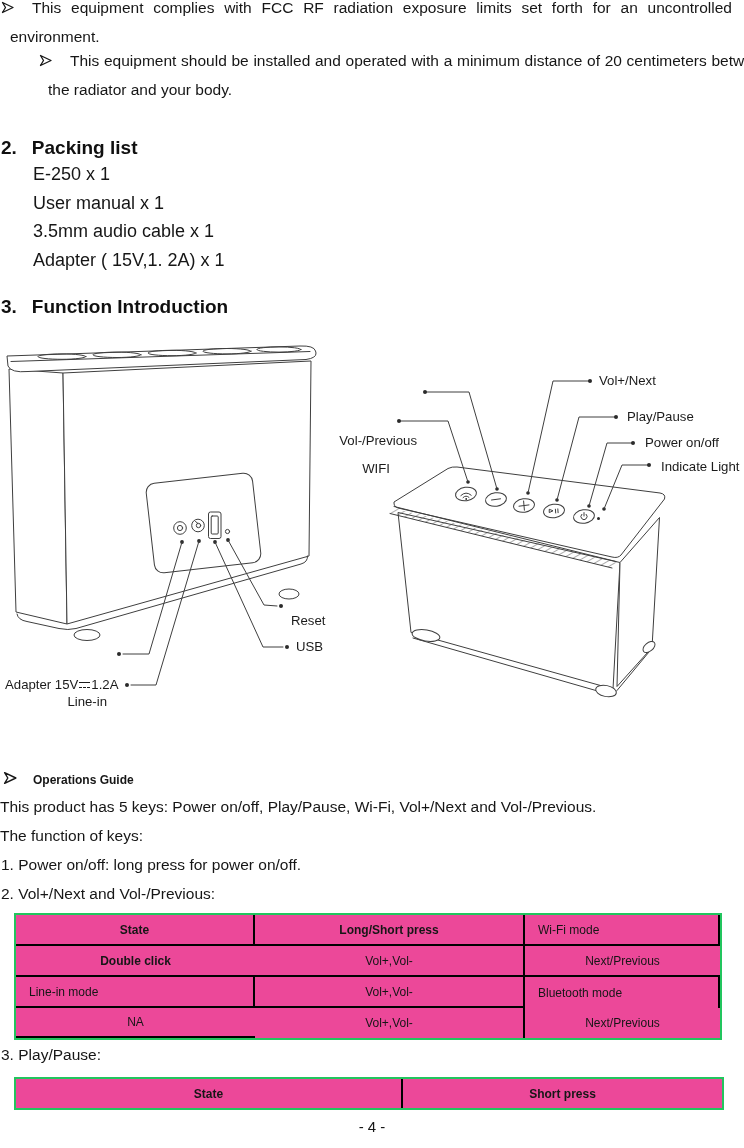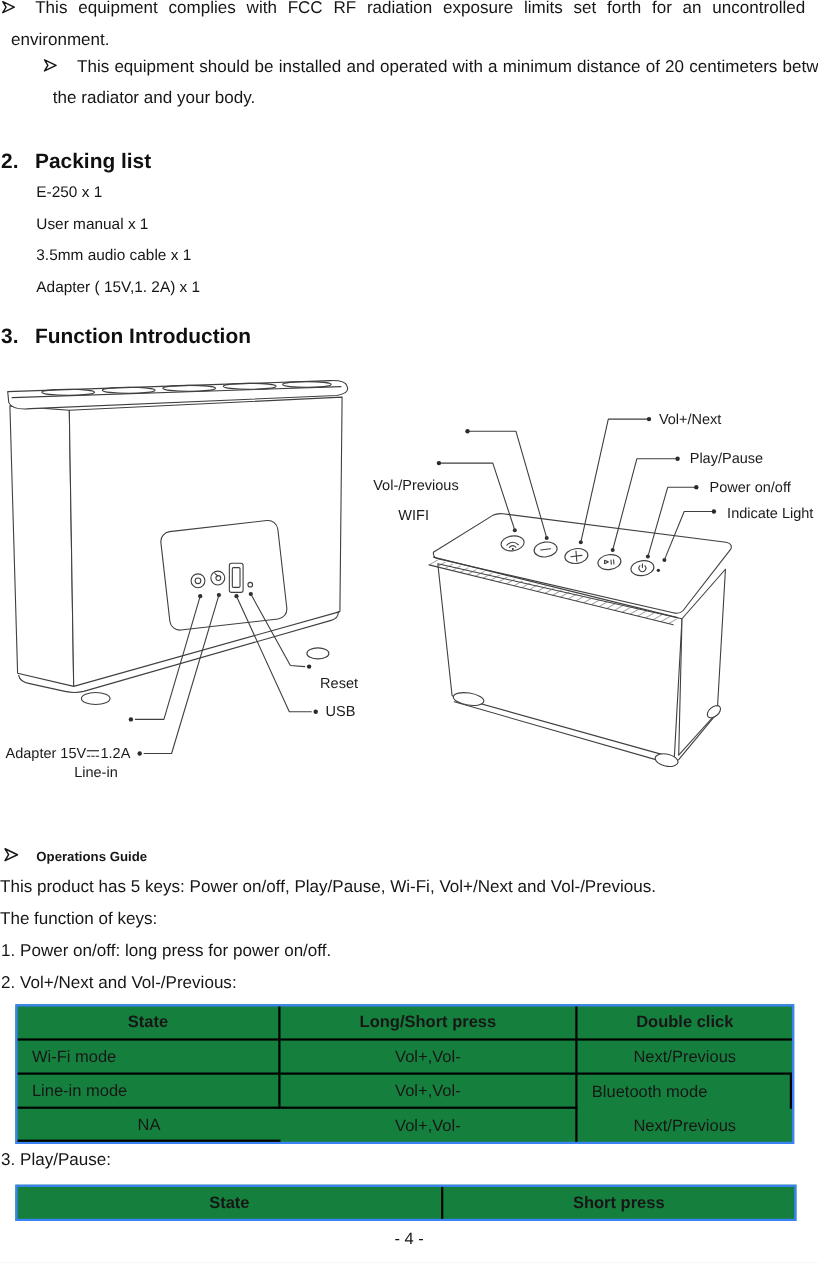--- a/index.html
+++ b/index.html
@@ -8,35 +8,35 @@
     font-family:"Liberation Sans",sans-serif;color:#161616;overflow:hidden;
     margin:0 auto;
   }
   .abs{position:absolute;}
   .body-text{font-size:15.5px;line-height:28.5px;}
   .bullet-p{left:1px;width:722px;text-align:justify;padding-left:9px;text-indent:-9px;}
   .arrow-wrap{display:inline-block;width:18px;margin-right:13px;text-indent:0;}
   .arrow-wrap svg{vertical-align:-1px;}
   .sec-h{left:1px;display:flex;gap:15px;font-weight:bold;font-size:19px;color:#101010;line-height:24px;}
   .list-items{left:33px;}
-  .list-items div{height:28.5px;line-height:28.5px;font-size:14px;}
+  .list-items div{height:28.5px;line-height:28.5px;font-size:18px;}
   .ops-title-row{left:3px;font-size:16.5px;}
   .ops-title-row .t{font-weight:bold;margin-left:12px;font-size:12px;}
   .figure{left:0;top:340px;width:744px;height:398px;}
   .fig-svg{position:absolute;left:0;top:0;}
   .callout{position:absolute;font-size:13.2px;color:#1b1b1b;white-space:nowrap;line-height:18px;}
   .ra{text-align:right;margin-top:48px;}
   .dc{display:inline-block;width:13px;height:11px;position:relative;vertical-align:-1px;}
   .dc i{position:absolute;left:1px;right:1px;display:block;}
   .dc .s{top:3px;border-top:1.6px solid #1b1b1b;}
   .dc .d{top:7.5px;border-top:1.6px dashed #1b1b1b;}
   .ln{fill:none;stroke:#3f3f3f;stroke-width:1;stroke-linejoin:round;stroke-linecap:round;}
   .fw{fill:#ffffff;stroke:#3f3f3f;stroke-width:1;stroke-linejoin:round;}
   .dot{fill:#2a2a2a;stroke:none;}
-  .tbl{border:2px solid #3b82f6;display:grid;background:#15803d;font-size:15px;}
+  .tbl{border:2px solid #22c55e;display:grid;background:#ec4899;font-size:12px;}
   .tbl .c{display:flex;align-items:center;border-right:2px solid #000;border-bottom:2px solid #000;}
   .tbl .c.last-col{border-right:none;}
   .tbl .c.last-row{border-bottom:none;}
   .tbl .c.center{justify-content:center;}
   .tbl .c.left{padding-left:13px;}
   .tbl .c.hd{font-weight:bold;justify-content:center;}
   .pagenum{left:0;width:744px;text-align:center;font-size:15px;}
 </style>
 </head>
 <body>
@@ -204,23 +204,23 @@
         </svg></span><span class="t">Operations Guide</span>
   </div>
   <div class="abs body-text" style="left:0;top:793px;">This product has 5 keys: Power on/off, Play/Pause, Wi-Fi, Vol+/Next and Vol-/Previous.</div>
   <div class="abs body-text" style="left:0;top:822px;">The function of keys:</div>
   <div class="abs body-text" style="left:1px;top:851px;">1. Power on/off: long press for power on/off.</div>
   <div class="abs body-text" style="left:1px;top:880px;">2. Vol+/Next and Vol-/Previous:</div>
 
   <div class="abs tbl" style="left:14px;top:913px;grid-template-columns:239px 270px 195px;grid-template-rows:31px 31px 31px 30px;">
     <div class="c hd">State</div>
     <div class="c hd">Long/Short press</div>
+    <div class="c left">Wi-Fi mode</div>
+
     <div class="c hd last-col">Double click</div>
-
-    <div class="c left">Wi-Fi mode</div>
     <div class="c center">Vol+,Vol-</div>
     <div class="c center last-col">Next/Previous</div>
 
     <div class="c left">Line-in mode</div>
     <div class="c center">Vol+,Vol-</div>
     <div class="c left last-row">Bluetooth mode</div>
 
     <div class="c center last-col">NA</div>
     <div class="c center last-row">Vol+,Vol-</div>
     <div class="c center last-col last-row">Next/Previous</div>

